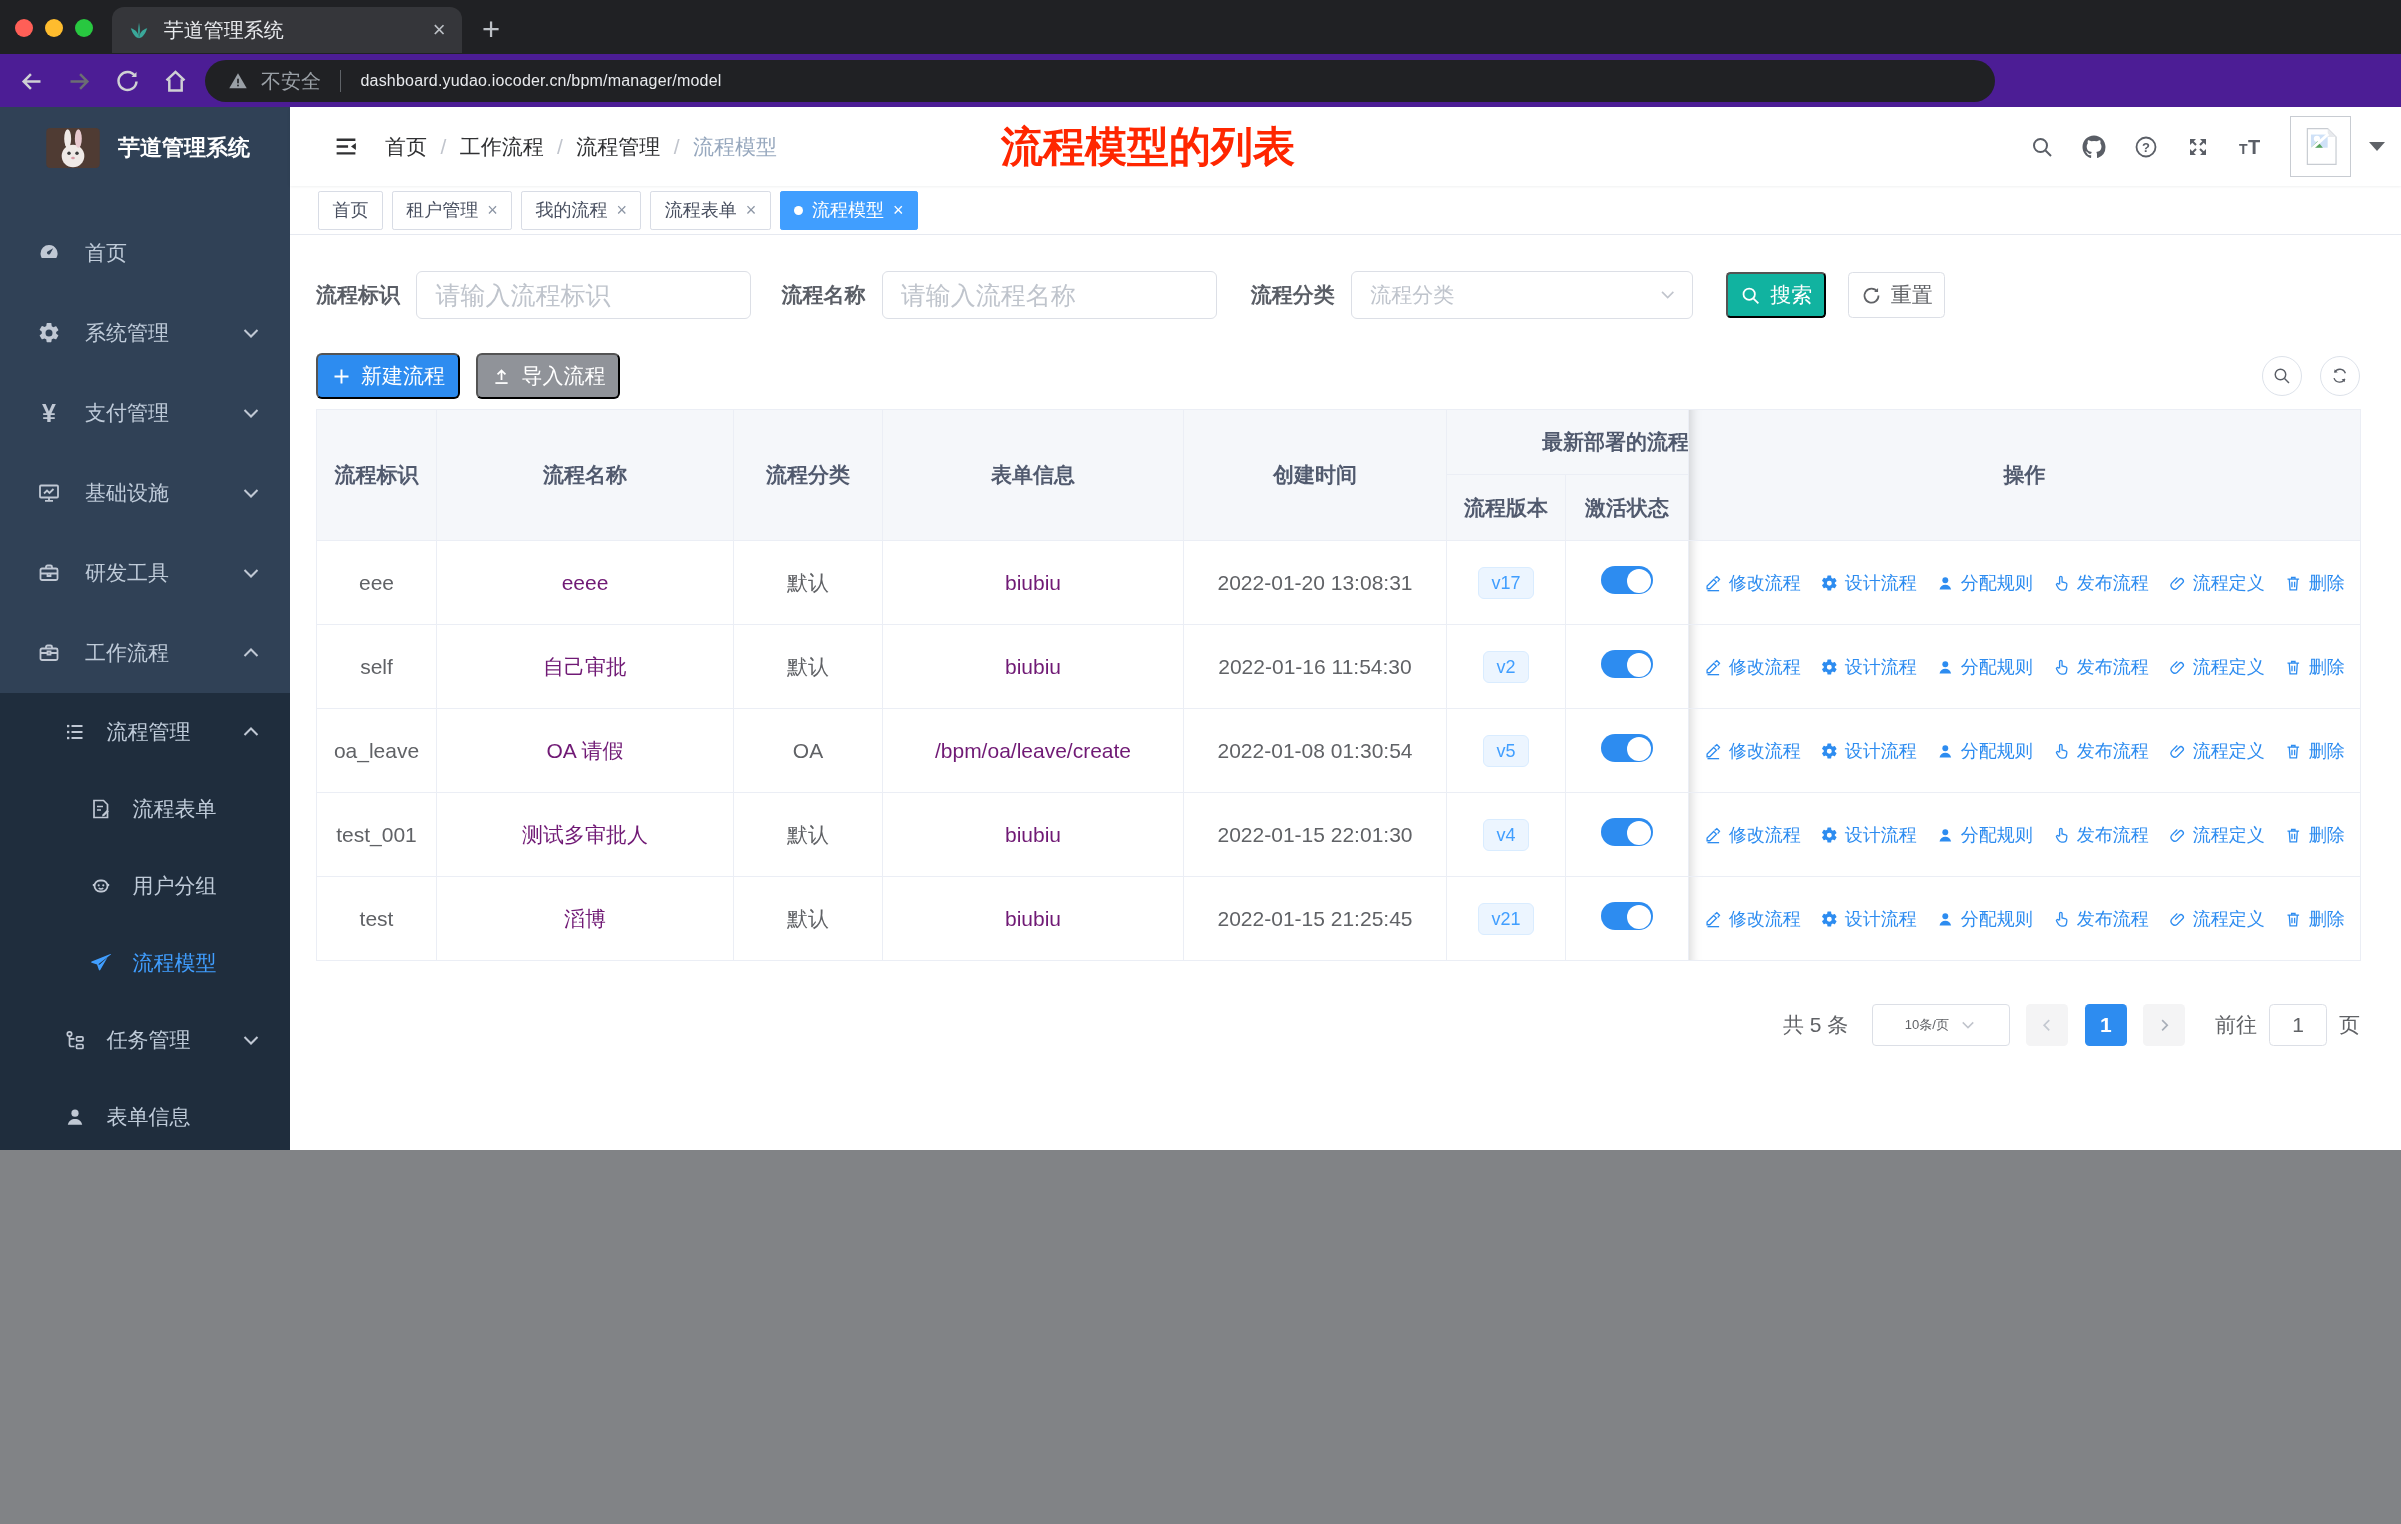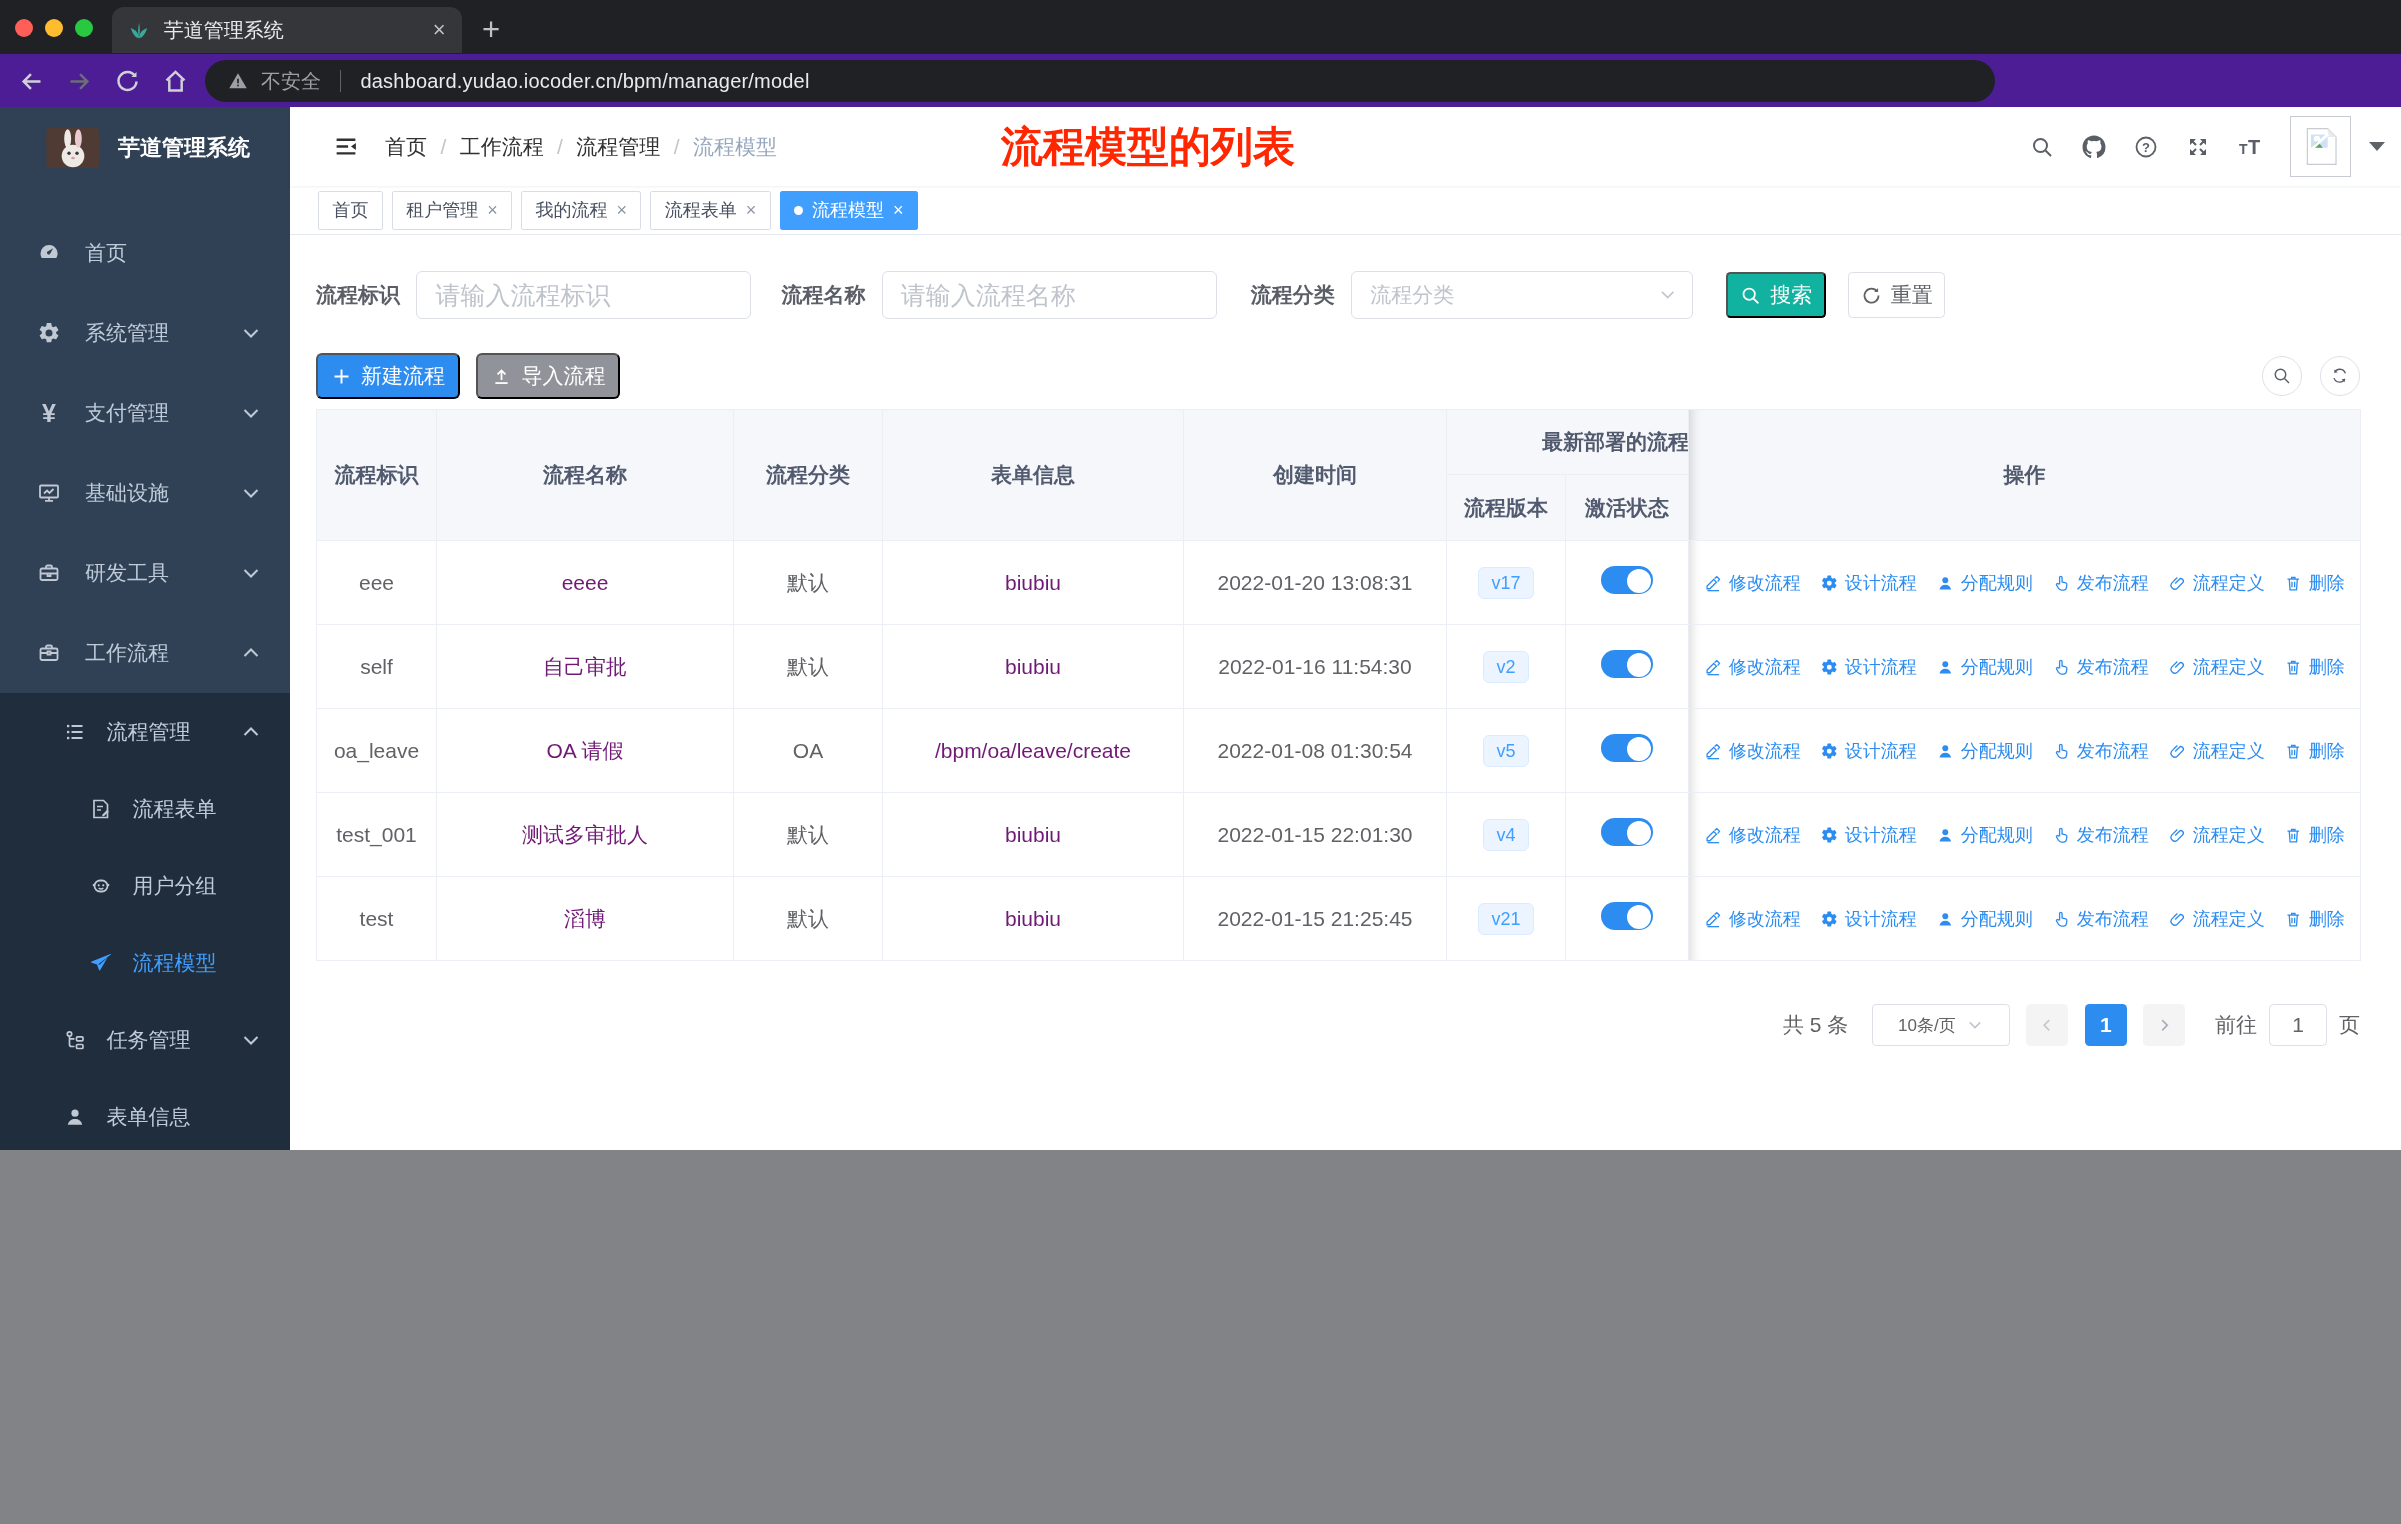--- a/index.html
+++ b/index.html
@@ -24,21 +24,21 @@
   .tab-title { color:#e8eaed; font-size:20px; flex:1; white-space:nowrap; overflow:hidden; }
   .tab-close { color:#bdc1c6; font-size:22px; cursor:default; }
   .newtab { position:absolute; left:482px; top:12px; color:#bdc1c6; font-size:31px; font-weight:300; }
   .toolbar { position:absolute; left:0; top:54px; width:2401px; height:54px; background:#4c1d95;
              display:flex; align-items:center; }
   .navbtns { display:flex; align-items:center; gap:21px; padding-left:18px; }
   .omnibox { position:absolute; left:205px; top:6px; width:1790px; height:42px; background:#202124;
              border-radius:21px; display:flex; align-items:center; padding:0 22px; gap:12px; }
   .insecure { color:#9aa0a6; font-size:20px; }
   .omni-div { width:0.7px; height:22px; background:#5f6368; margin:0 7.4px; }
-  .url { color:#e8eaed; font-size:20px; letter-spacing:0.2px; }
+  .url { color:#e8eaed; font-size:16px; letter-spacing:0.2px; }
   .chrome-right { position:absolute; right:0; top:54px; height:54px; display:flex; align-items:center; gap:19.4px; padding-right:16.4px; }
   .incog-badge { background:#3c4043; border-radius:21px; height:40px; display:flex; align-items:center; gap:10.4px; padding:0 16.4px 0 6px; }
   .incog-badge span { color:#e8eaed; font-size:20px; }
   .update-btn { border:1.5px solid #f28b82; color:#f28b82; font-size:20px; font-weight:bold;
                 border-radius:20px; height:39px; display:flex; align-items:center; padding:0 19.4px; }
   .dots { color:#e8eaed; font-size:22px; letter-spacing:0; line-height:7.4px; display:flex; flex-direction:column; gap:4.5px; }
   .dots i { width:4.5px; height:4.5px; border-radius:50%; background:#e8eaed; display:block; }
 
   
   .app { position:absolute; left:0; top:107px; width:2401px; height:1043px; background:#fff; }
@@ -129,21 +129,21 @@
   .toggle .knob { position:absolute; right:2.2px; top:2.2px; width:24px; height:24px; border-radius:50%; background:#fff; }
   .opscell, .opshead { box-shadow: inset 13.4px 0 12px -12px rgba(0,0,0,.18); }
   .ops-wrap { display:flex; align-items:center; justify-content:center; gap:19.4px; padding:0 12px; flex-wrap:nowrap; }
   .op-link { display:inline-flex; align-items:center; gap:6px; color:#2d8cf0; font-size:18px; text-decoration:none; white-space:nowrap; }
   .op-link .ic { width:18.6px; height:18.6px; color:#2d8cf0; }
 
   
   .pagination { width:2044px; margin-top:43px; display:flex; align-items:center; justify-content:flex-end; gap:16.4px; }
   .pg-total { font-size:21px; color:#606266; margin-right:7.4px; }
   .pg-sizer { width:138px; height:42px; border:0.7px solid #dcdfe6; border-radius:4px; display:flex;
-              align-items:center; justify-content:center; gap:10.4px; color:#606266; font-size:17px; position:relative; }
+              align-items:center; justify-content:center; gap:10.4px; color:#606266; font-size:13px; position:relative; }
   .pg-sizer .chevd { width:18px; height:18px; color:#c0c4cc; }
   .pg-btn { width:42px; height:42px; border-radius:4.5px; background:#f4f4f5; display:flex; align-items:center;
             justify-content:center; color:#a8aeb8; }
   .pg-btn .ic { width:16.4px; height:16.4px; }
   .pg-cur { width:42px; height:42px; border-radius:4.5px; background:#2d8cf0; color:#fff; font-size:21px;
             font-weight:bold; display:flex; align-items:center; justify-content:center; }
   .pg-goto { font-size:21px; color:#606266; display:flex; align-items:center; gap:12px; margin-left:13.4px; }
   .pg-input { width:58px; height:42px; border:0.7px solid #dcdfe6; border-radius:4.5px; text-align:center;
               font-size:21px; color:#606266; font-family:inherit; }
 </style>

